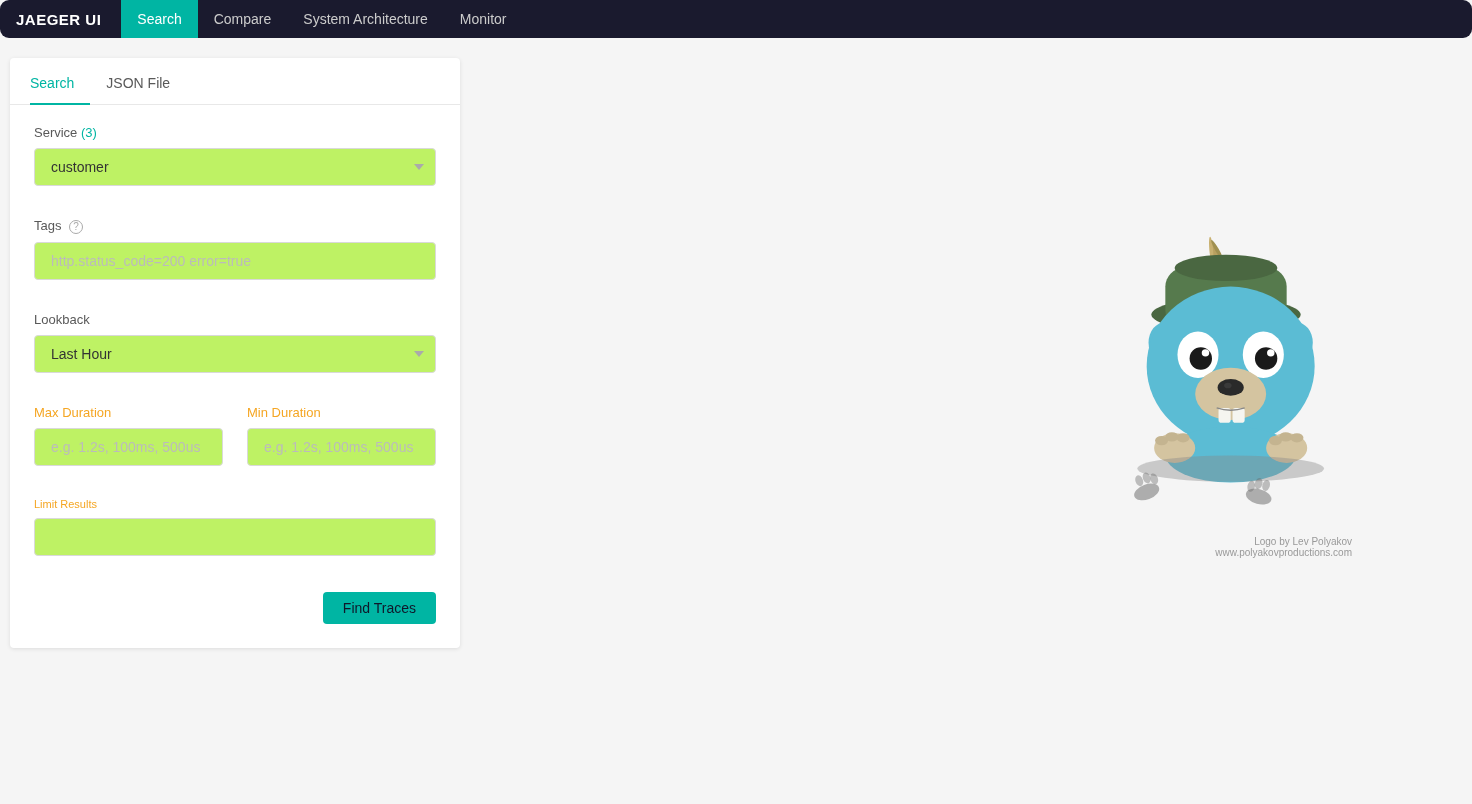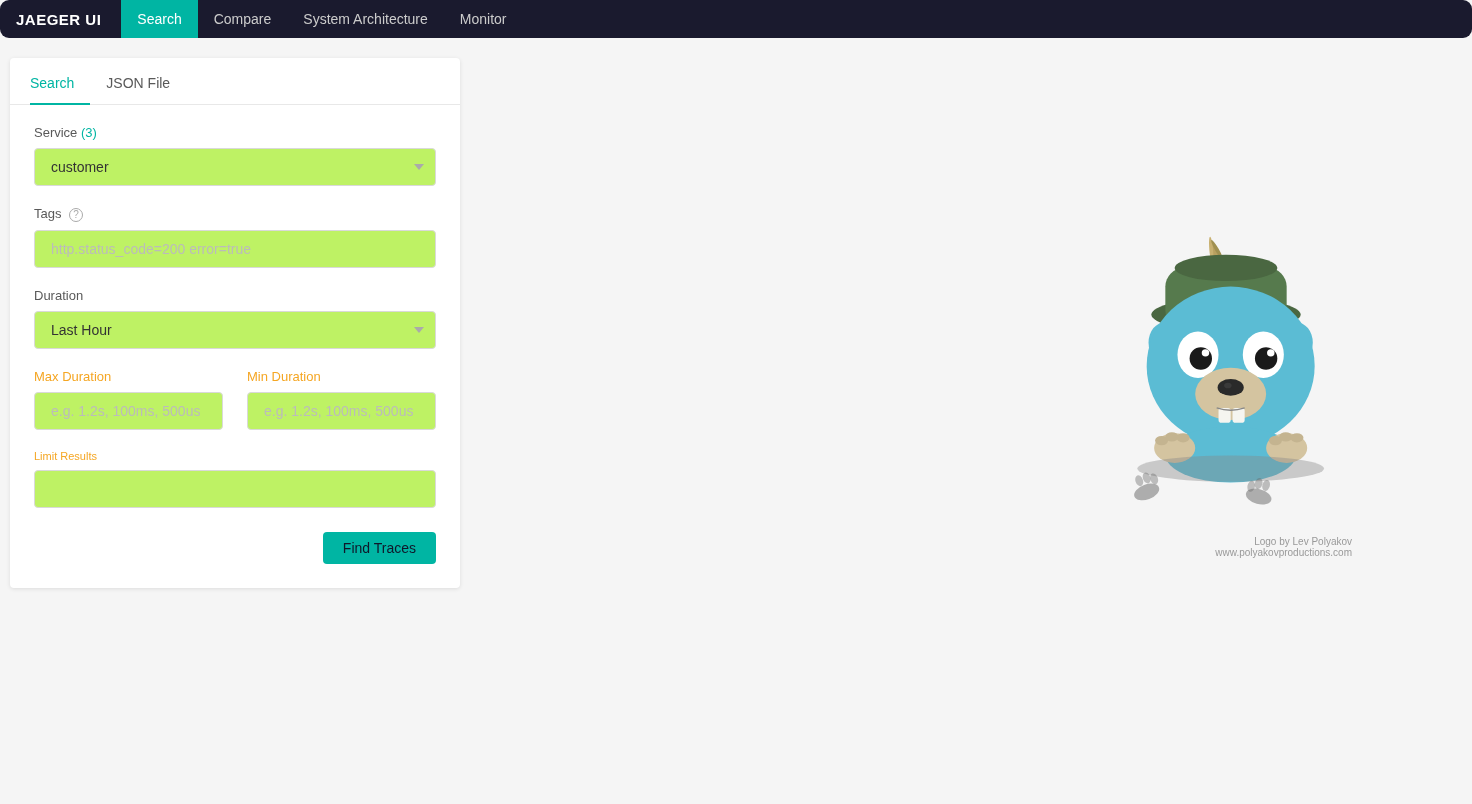--- a/index.html
+++ b/index.html
@@ -79,21 +79,21 @@
       color: #00b5a3;
       border-bottom: 2px solid #00b5a3;
       font-weight: 500;
     }
 
     
     .form-body {
       padding: 20px 24px 24px 24px;
     }
     .form-group {
-      margin-bottom: 20px;
+      margin-bottom: 32px;
     }
     .form-label {
       font-size: 13px;
       color: #595959;
       margin-bottom: 8px;
       display: block;
     }
     .form-label .count {
       color: #00b5a3;
     }
@@ -256,21 +256,21 @@
 
         <div class="form-group">
           <label class="form-label">
             <span>Tags</span>
             <span class="help-icon">?</span>
           </label>
           <input type="text" class="form-input" placeholder="http.status_code=200 error=true" style="">
         </div>
 
         <div class="form-group">
-          <label class="form-label">Duration</label>
+          <label class="form-label">Lookback</label>
           <div class="select-wrapper">
             <select class="form-select">
               <option>Last Hour</option>
               <option>Last 2 Hours</option>
               <option>Last 3 Hours</option>
               <option>Last 6 Hours</option>
               <option>Last 12 Hours</option>
               <option>Last 24 Hours</option>
               <option>Last 2 Days</option>
               <option>Last 7 Days</option>

